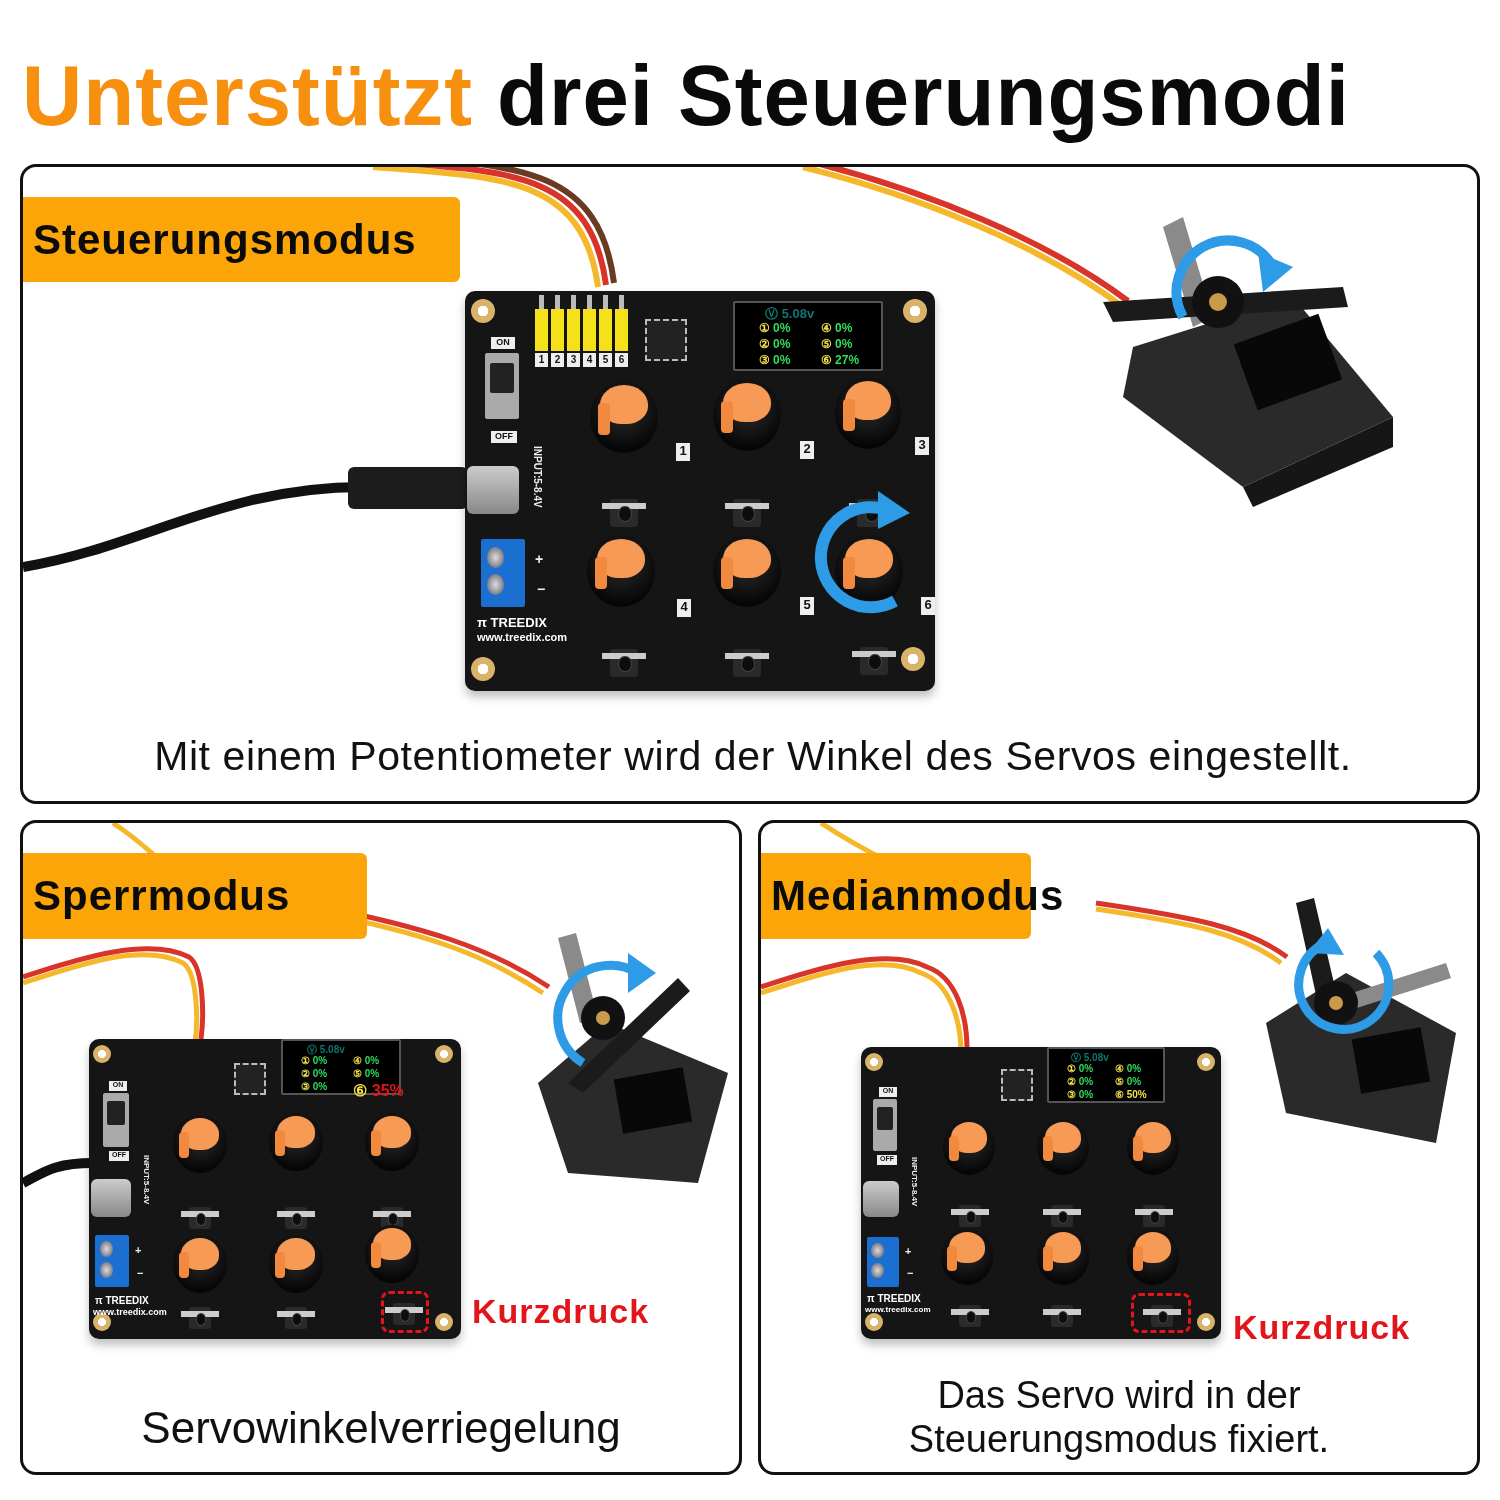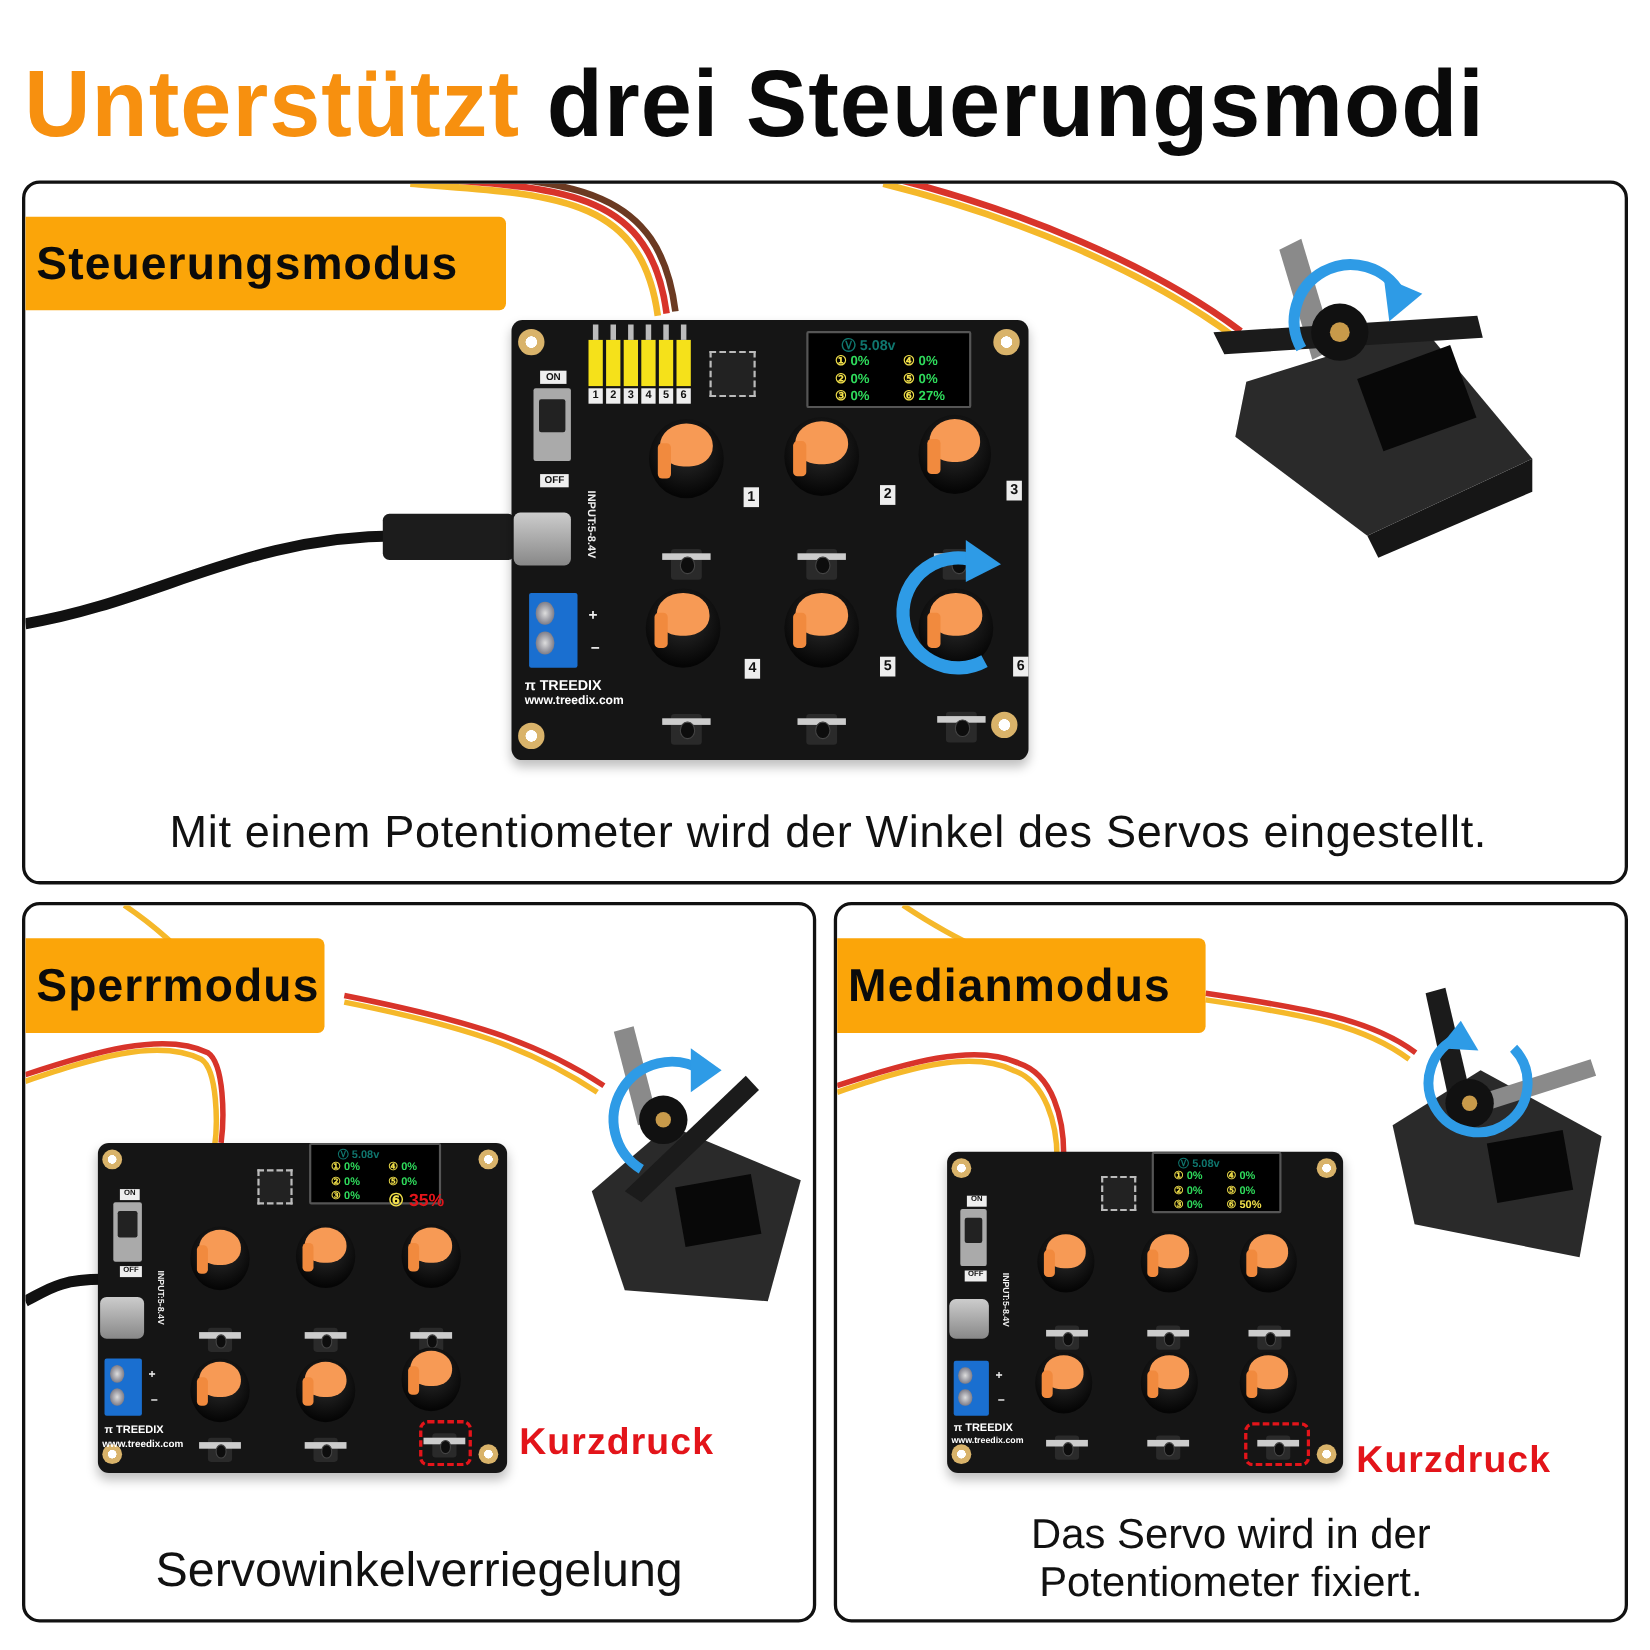--- a/index.html
+++ b/index.html
@@ -25,22 +25,22 @@
 
   .mode-tag {
     position: absolute; left: 0; background: #fba509; color: #0b0b0b;
     font-weight: 700; font-family: "Liberation Sans", sans-serif;
     border-radius: 0 6px 6px 0; white-space: nowrap;
     letter-spacing: 1px; display: flex; align-items: center; padding-left: 10px;
     z-index: 5;
   }
   .p1 .mode-tag { top: 30px; width: 437px; height: 85px; font-size: 42px; }
   .p2 .mode-tag, .p3 .mode-tag { top: 30px; height: 86px; font-size: 42px; }
-  .p2 .mode-tag { width: 272px; }
-  .p3 .mode-tag { width: 335px; text-align: center; }
+  .p2 .mode-tag { width: 344px; }
+  .p3 .mode-tag { width: 270px; text-align: center; }
 
   .caption {
     position: absolute; color: #111; font-family: "Liberation Sans", sans-serif;
     text-align: center; white-space: nowrap; z-index: 5;
   }
   .p1 .caption { left: 0; width: 1460px; top: 566px; font-size: 41px; letter-spacing: 0.6px; }
   .p2 .caption { left: 0; width: 716px; top: 580px; font-size: 44px; }
   .p3 .caption { left: 0; width: 716px; top: 550px; font-size: 38px; line-height: 44px; }
 
   .press-label {
@@ -433,15 +433,15 @@
     <polygon points="40,20 58,15 85,130 65,135" fill="#1b1b1b"></polygon>
     <polygon points="80,115 190,80 195,95 85,130" fill="#8a8a8a"></polygon>
     <circle cx="80" cy="120" r="22" fill="#111"></circle>
     <circle cx="80" cy="120" r="7" fill="#c89a4a"></circle>
     <path d="M 70 60 A 45 45 0 1 0 120 70" stroke="#2e9be6" stroke-width="9" fill="none"></path>
     <polygon points="52,70 72,45 88,72" fill="#2e9be6"></polygon>
   </svg>
 
   <div class="caption">
     <div>Das Servo wird in der</div>
-    <div>Potentiometer fixiert.</div>
+    <div>Steuerungsmodus fixiert.</div>
   </div>
 </div>
 
 </body></html>

